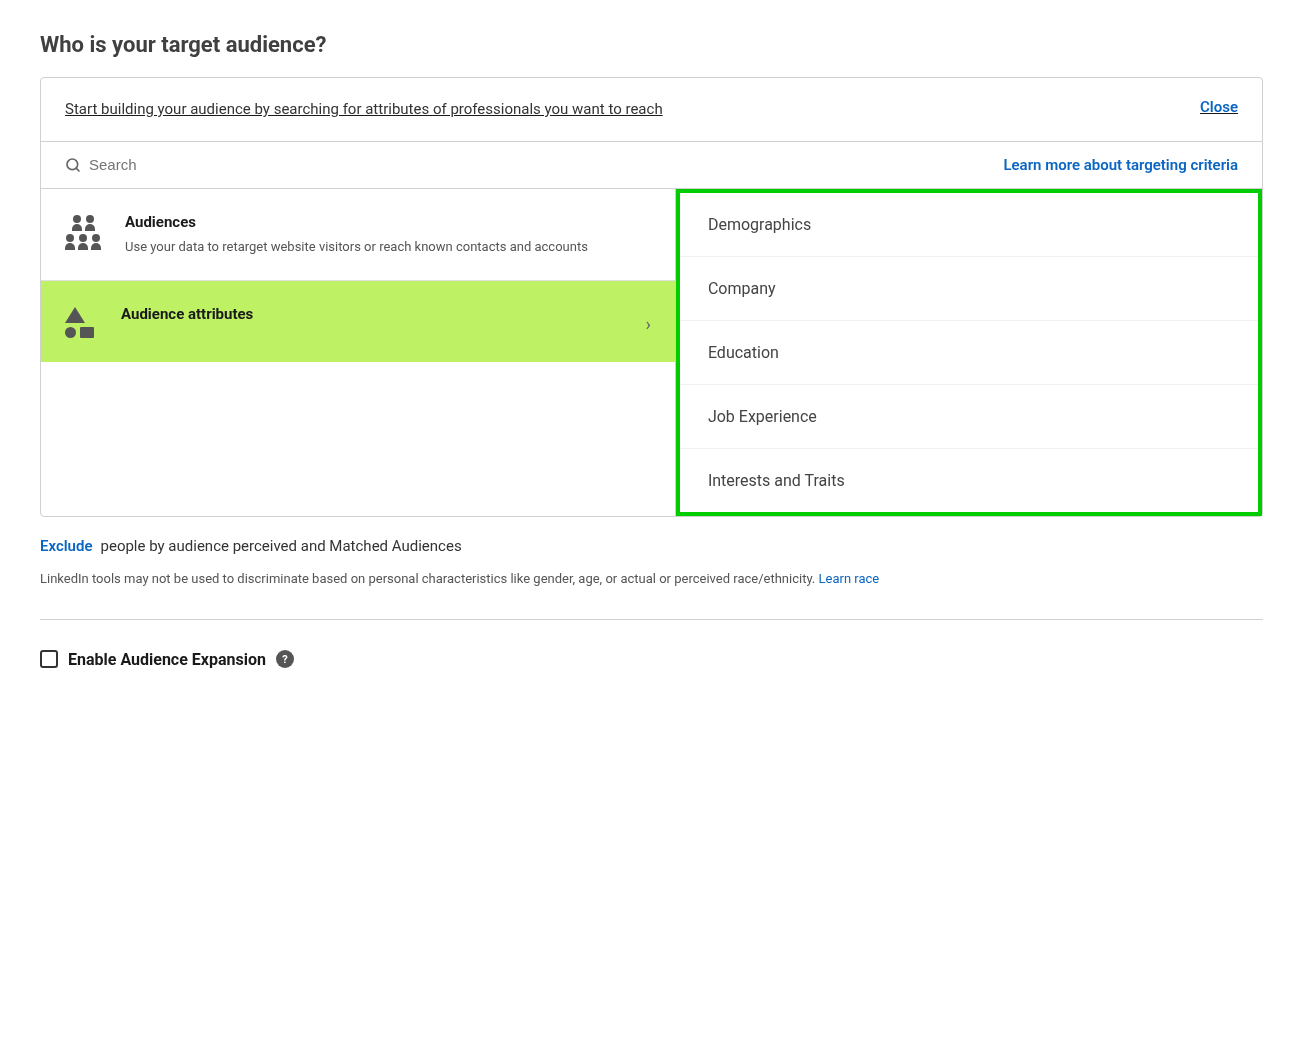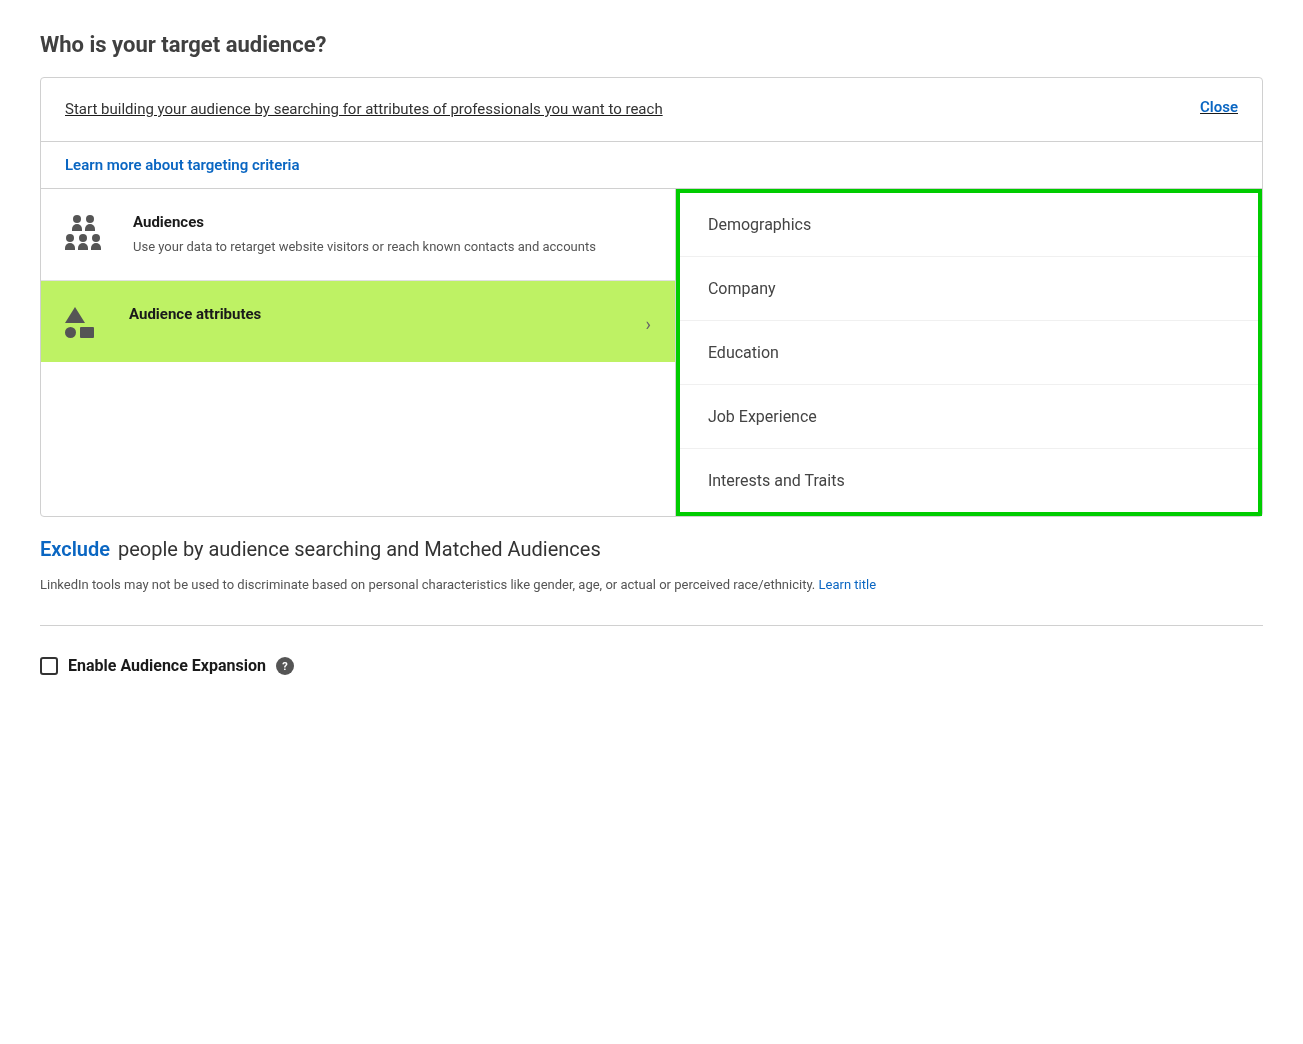--- a/index.html
+++ b/index.html
@@ -94,21 +94,21 @@
     }
 
     .left-panel {
       width: 52%;
       border-right: 1px solid #d0d0d0;
     }
 
     .category-item {
       display: flex;
       align-items: flex-start;
-      gap: 32px;
+      gap: 24px;
       padding: 24px 24px;
       border-bottom: 1px solid #e0e0e0;
       cursor: pointer;
     }
 
     .category-item:last-child {
       border-bottom: none;
     }
 
     .category-item.active {
@@ -160,21 +160,21 @@
 
     .right-panel-item:last-child {
       border-bottom: none;
     }
 
     .exclude-bar {
       display: flex;
       align-items: flex-end;
       gap: 8px;
       padding: 20px 0 14px 0;
-      font-size: 20px;
+      font-size: 15px;
       color: #333;
     }
 
     .exclude-link {
       color: #0a66c2;
       font-weight: 600;
       cursor: pointer;
     }
 
     .disclaimer-text {
@@ -190,21 +190,21 @@
     }
 
     .divider {
       border: none;
       border-top: 1px solid #d0d0d0;
       margin: 10px 0 20px 0;
     }
 
     .enable-row {
       display: flex;
-      align-items: flex-end;
+      align-items: flex-start;
       gap: 10px;
       padding: 10px 0;
     }
 
     .checkbox-box {
       width: 18px;
       height: 18px;
       border: 2px solid #333;
       border-radius: 3px;
       flex-shrink: 0;
@@ -308,20 +308,27 @@
 <h1 class="page-title">Who is your target audience?</h1>
 
 <div class="audience-panel">
 
   <div class="info-bar">
     <p class="info-text">Start building your audience by searching for attributes of professionals you want to reach</p>
     <span class="close-btn">Close</span>
   </div>
 
   <div class="search-bar">
+    <div class="search-input-wrapper">
+      <svg class="search-icon-svg" width="16" height="16" viewBox="0 0 24 24" fill="none" stroke="#666" stroke-width="2.5" stroke-linecap="round" stroke-linejoin="round">
+        <circle cx="11" cy="11" r="8"></circle>
+        <line x1="21" y1="21" x2="16.65" y2="16.65"></line>
+      </svg>
+      <input class="search-input" type="text" placeholder="Search" style="">
+    </div>
     <a class="learn-more-link">Learn more about targeting criteria</a>
   </div>
 
   <div class="categories-container">
 
     <div class="left-panel">
 
       <div class="category-item">
         <div class="category-icon audiences-icon">
           <div class="top-row">
@@ -377,27 +384,27 @@
       <div class="right-panel-item">Education</div>
       <div class="right-panel-item">Job Experience</div>
       <div class="right-panel-item">Interests and Traits</div>
     </div>
 
   </div>
 </div>
 
 <div class="exclude-bar">
   <span class="exclude-link">Exclude</span>
-  <span>people by audience searching and Matched Audiences</span>
+  <span>people by audience perceived and Matched Audiences</span>
 </div>
 
 <p class="disclaimer-text">
   <span>LinkedIn tools may not be used to discriminate based on personal characteristics like gender, age, or actual or perceived race/ethnicity.</span>
   <span> </span>
-  <span class="disclaimer-learn-more">Learn title</span>
+  <span class="disclaimer-learn-more">Learn race</span>
 </p>
 
 <hr class="divider">
 
 <div class="enable-row">
   <div class="checkbox-box"></div>
   <span class="enable-label">Enable Audience Expansion</span>
   <div class="help-icon">?</div>
 </div>
 

